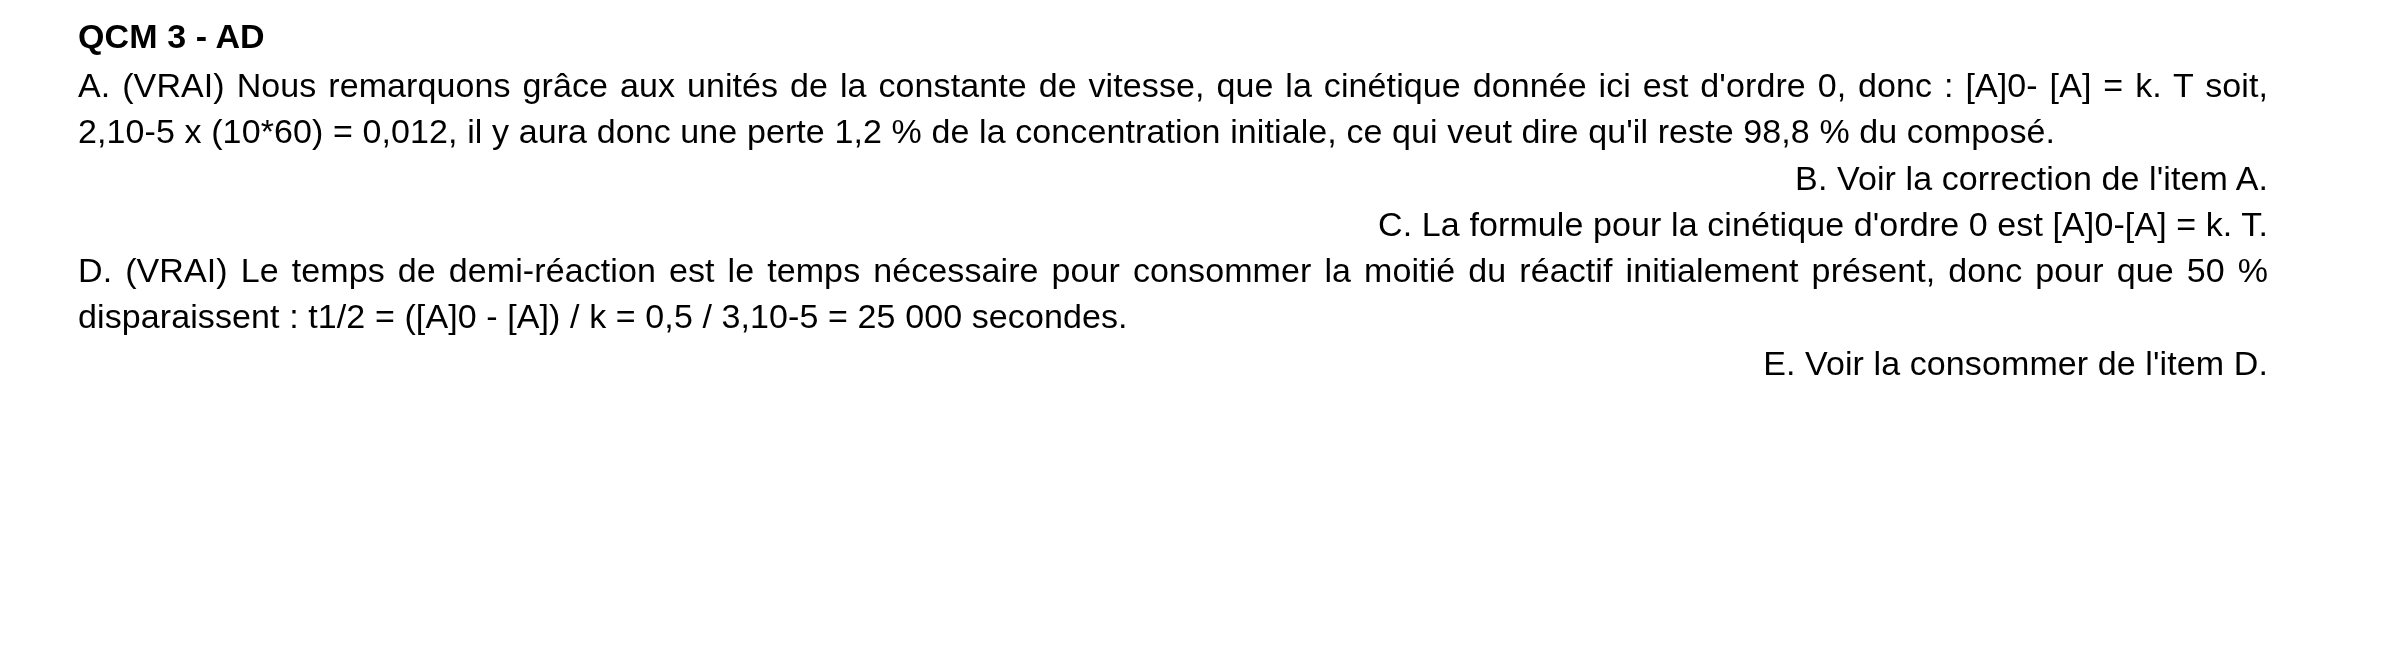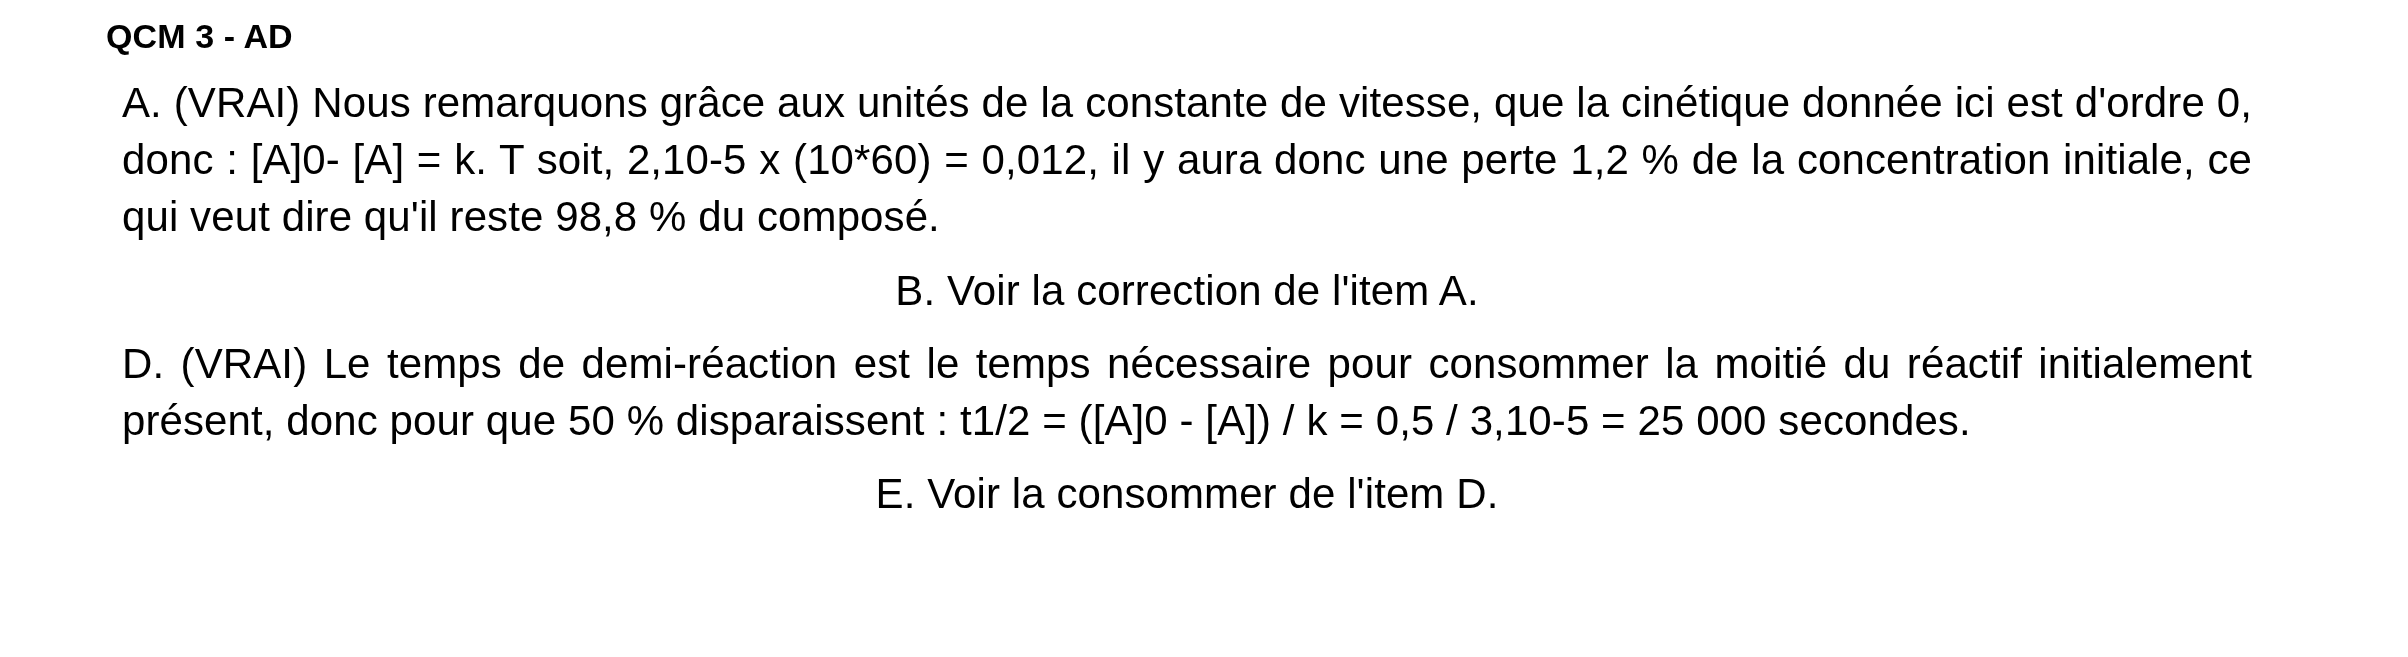--- a/index.html
+++ b/index.html
@@ -11,45 +11,46 @@
     width: 2408px;
     height: 657px;
     font-family: "Liberation Sans", sans-serif;
     color: #000000;
     overflow: hidden;
   }
   .page {
     box-sizing: border-box;
     width: 2408px;
     height: 524px;
-    padding: 14px 140px 0 106px;
+    padding: 14px 140px 0 78px;
     background: #ffffff;
   }
   .doc-title {
     font-size: 34px;
     font-weight: bold;
     line-height: 1.30;
     margin: 0 0 4px 0;
     letter-spacing: 0.1px;
   }
   .item {
-    font-size: 42px;
+    font-size: 34px;
     line-height: 1.36;
-    margin: 16px;
+    margin: 0;
     text-align: justify;
     text-justify: inter-word;
     letter-spacing: 0.1px;
   }
   
   .item.single {
-    text-align: center;
+    text-align: right;
   }
 </style>
 </head>
 <body>
 
 <div class="page">
   <h1 class="doc-title">QCM 3 - AD</h1>
   <p class="item">A. (VRAI) Nous remarquons grâce aux unités de la constante de vitesse, que la cinétique donnée ici est d'ordre 0, donc : [A]0- [A] = k. T soit, 2,10-5 x (10*60) = 0,012, il y aura donc une perte 1,2 % de la concentration initiale, ce qui veut dire qu'il reste 98,8 % du composé.</p>
   <p class="item single">B. Voir la correction de l'item A.</p>
+  <p class="item single">C. La formule pour la cinétique d'ordre 0 est [A]0-[A] = k. T.</p>
   <p class="item">D. (VRAI) Le temps de demi-réaction est le temps nécessaire pour consommer la moitié du réactif initialement présent, donc pour que 50 % disparaissent : t1/2 = ([A]0 - [A]) / k = 0,5 / 3,10-5 = 25 000 secondes.</p>
   <p class="item single">E. Voir la consommer de l'item D.</p>
 </div>
 
 </body></html>

